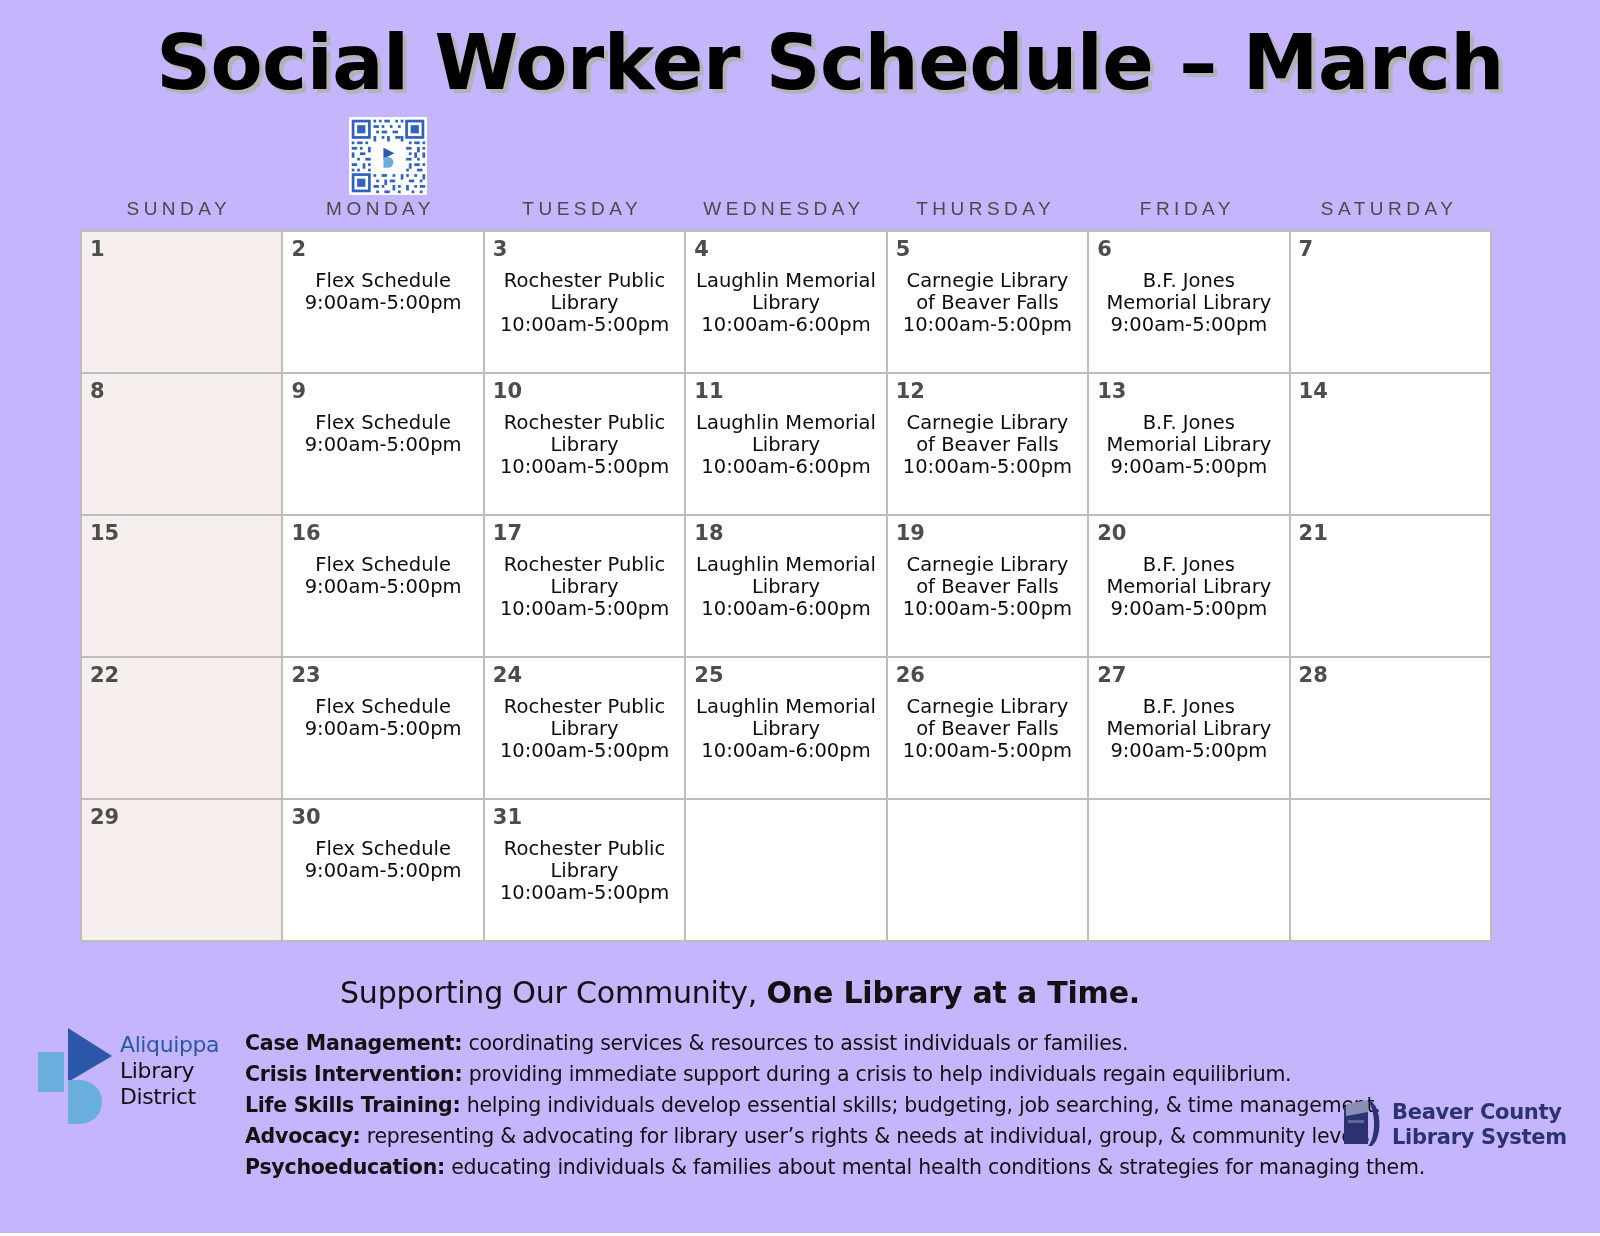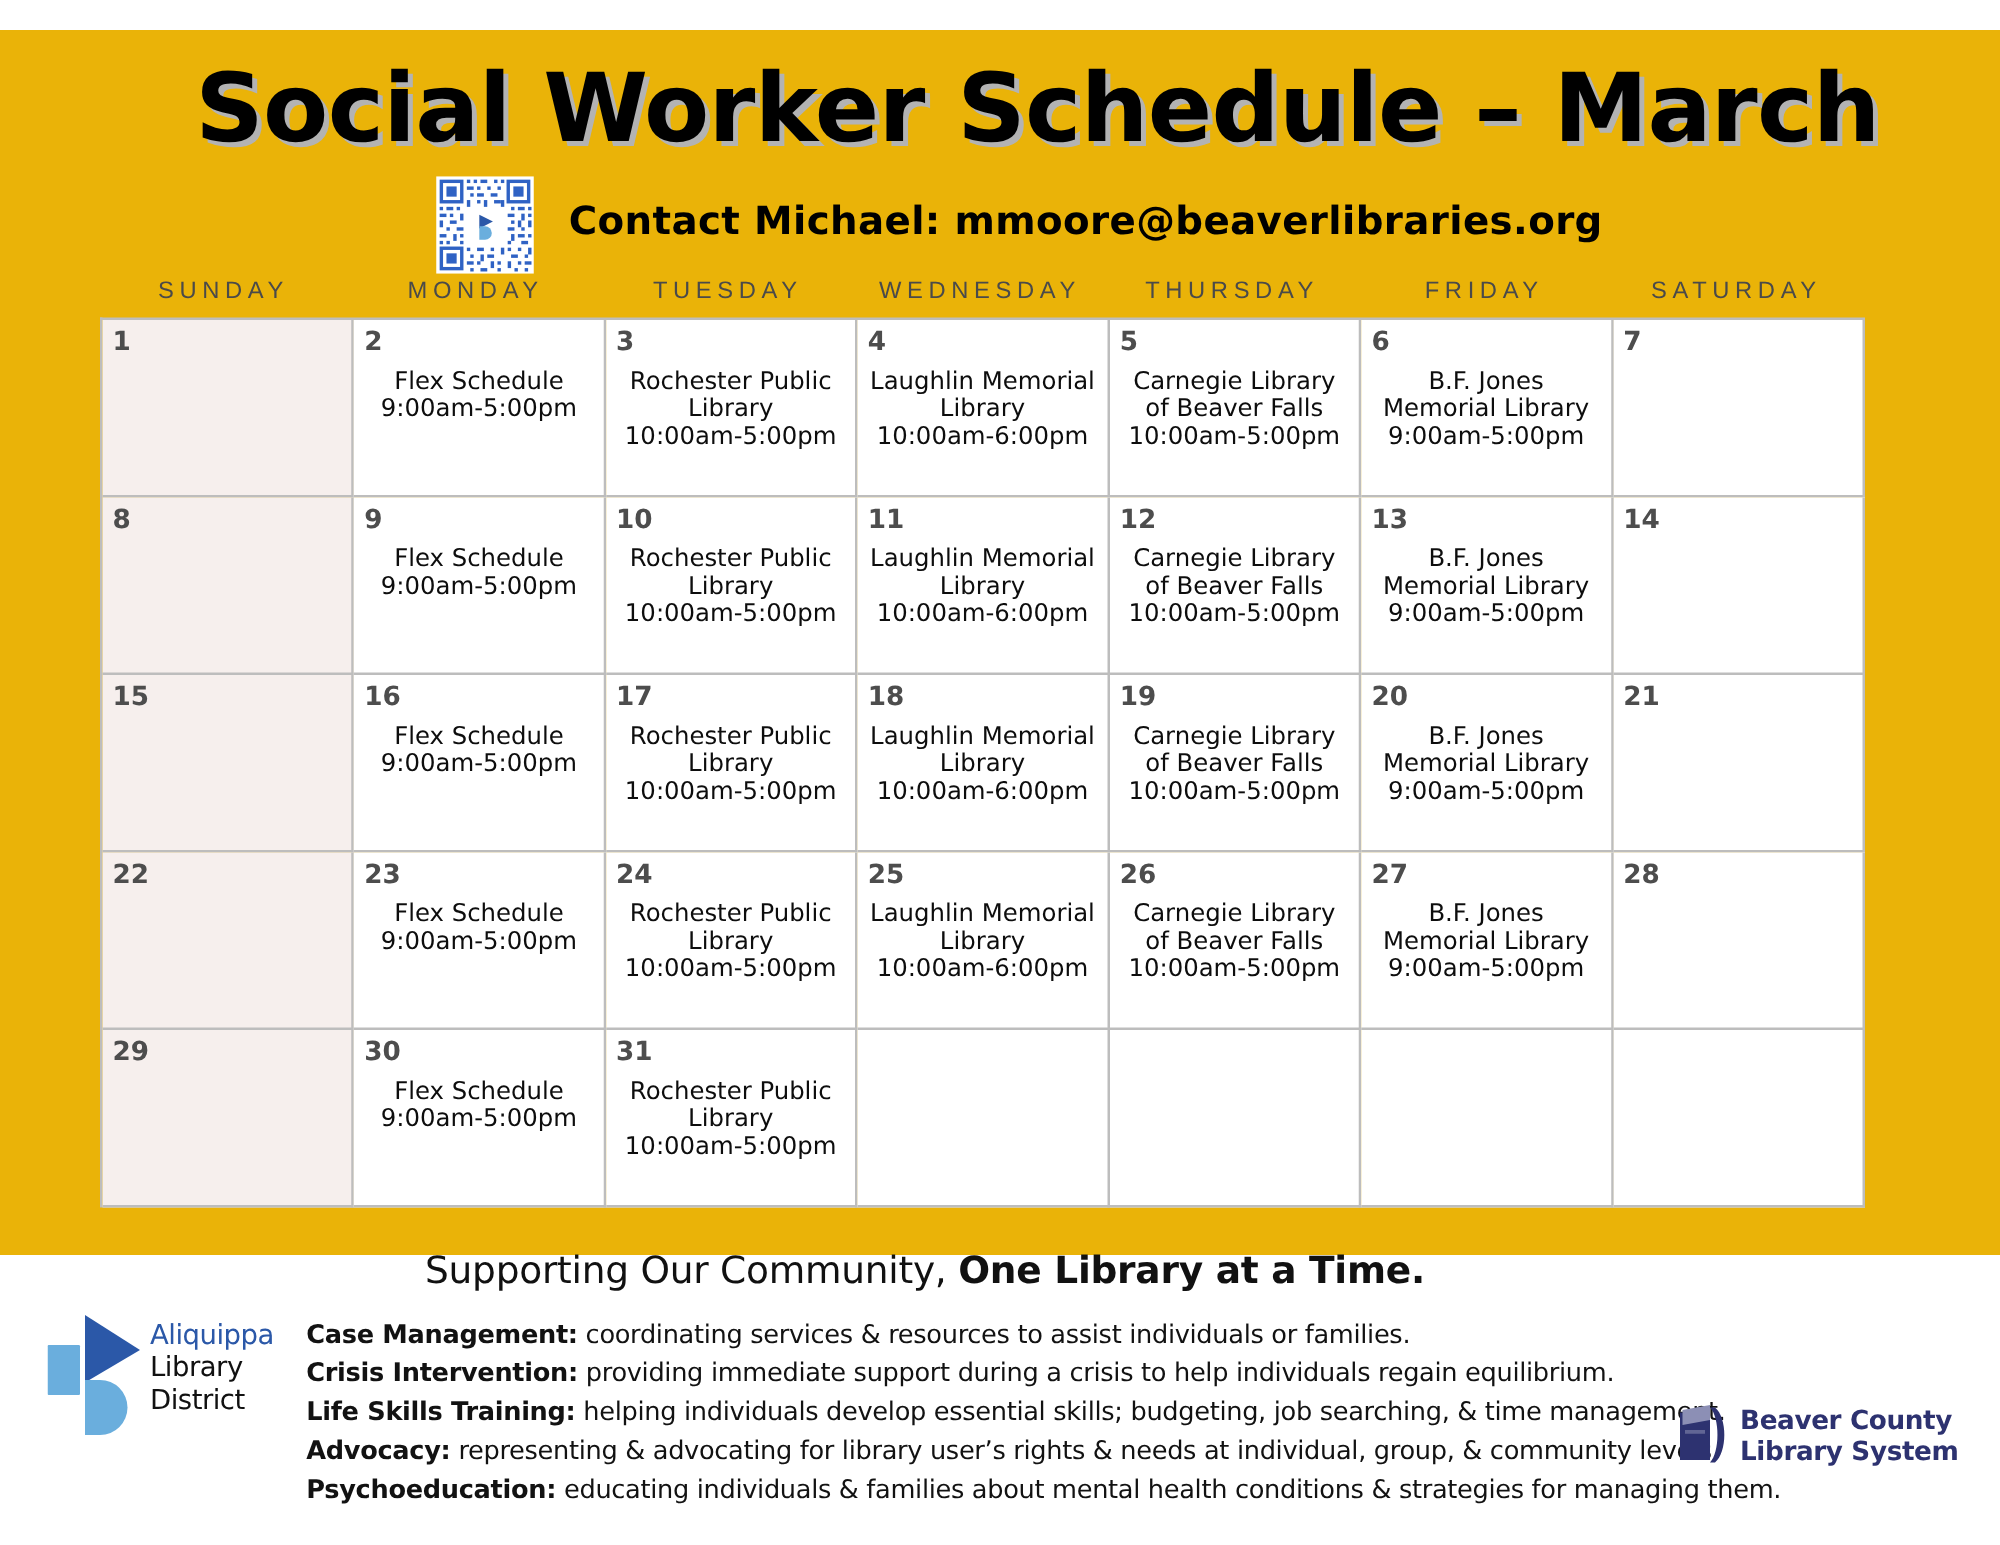--- a/index.html
+++ b/index.html
@@ -8,23 +8,22 @@
     width: 1600px;
     height: 1236px;
     background: #ffffff;
     font-family: "Liberation Sans", sans-serif;
     overflow: hidden;
   }
 
   .page {
     position: relative;
     width: 1600px;
-    height: 980px;
-    background: #eab308;
-    margin-top: 24px;
+    height: 1233px;
+    background: #c4b5fd;
   }
 
   
   .title {
     position: absolute;
     left: 0;
     top: 18px;
     width: 1600px;
     text-align: center;
     font-family: "DejaVu Sans", sans-serif;
@@ -327,21 +326,20 @@
         <rect x="69" y="81" width="3" height="3"></rect>
           <rect x="78" y="81" width="3" height="3"></rect>
       </g>
 
       <rect x="30" y="30" width="26" height="26" fill="#ffffff"></rect>
       <polygon points="38,34 38,46 50,40" fill="#2b58a8"></polygon>
       <path d="M38,44 h5 a6,6 0 0 1 0,12 h-5 z" fill="#6aaedd"></path>
     </svg>
   </div>
 
-  <div class="contact-line">Contact Michael: mmoore@beaverlibraries.org</div>
 
   <div class="cal">
     <div class="dow-row">
       <div class="dow">SUNDAY</div>
       <div class="dow">MONDAY</div>
       <div class="dow">TUESDAY</div>
       <div class="dow">WEDNESDAY</div>
       <div class="dow">THURSDAY</div>
       <div class="dow">FRIDAY</div>
       <div class="dow">SATURDAY</div>

